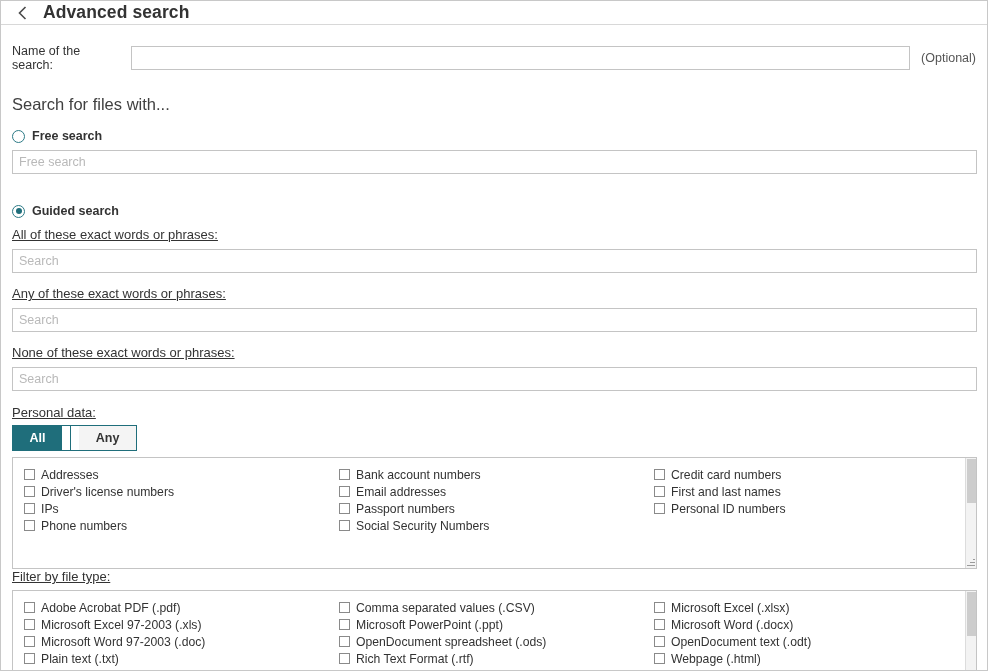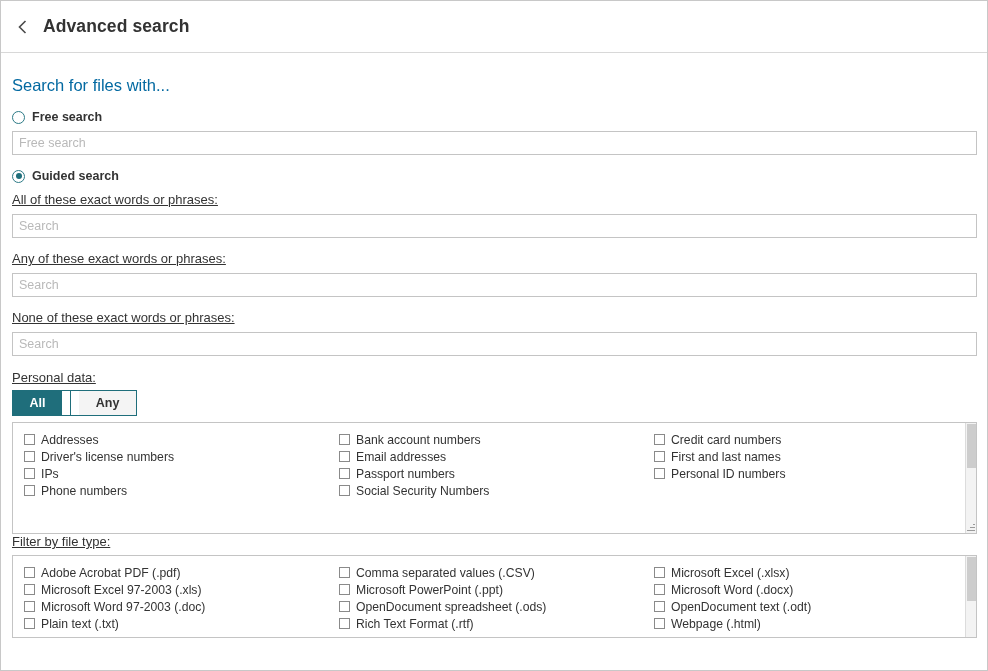--- a/index.html
+++ b/index.html
@@ -12,21 +12,21 @@
   #page {
     position: relative;
     width: 988px;
     height: 671px;
     background: #ffffff;
     border: 1px solid #c8c8c8;
     overflow: hidden;
   }
   
   .titlebar {
-    height: 52px;
+    height: 24px;
     border-bottom: 1px solid #d8d8d8;
     display: flex;
     align-items: center;
     padding-left: 12px;
     background: #ffffff;
   }
   .back-chevron {
     width: 20px;
     height: 20px;
     position: relative;
@@ -68,21 +68,21 @@
   .txt::placeholder { color: #b9b9b9; }
   .name-input { width: 791px; }
   .optional {
     font-size: 12.5px;
     color: #555555;
     margin-left: 11px;
     white-space: nowrap;
   }
   .section-head {
     font-size: 16.5px;
-    color: #0369a1;
+    color: #404040;
     margin-top: 23px;
   }
   .radio-line {
     display: flex;
     align-items: center;
     margin-top: 15px;
   }
   .radio {
     width: 13px;
     height: 13px;
@@ -107,21 +107,21 @@
   .radio-label {
     font-size: 12.5px;
     font-weight: bold;
     color: #333333;
   }
   .wide-input {
     display: block;
     width: 965px;
     margin-top: 7px;
   }
-  .guided-block { margin-top: 14px; text-align: center; }
+  .guided-block { margin-top: 30px; text-align: center; }
   .sub-field-label {
     font-size: 13px;
     color: #333333;
     margin-top: 13px;
     text-decoration: underline;
   }
   
   .toggle-group {
     display: flex;
     margin-top: 5px;
@@ -228,20 +228,25 @@
     <span class="back-chevron">
       <svg width="20" height="20" viewBox="0 0 20 20" aria-hidden="true">
         <polyline points="12.5,4 6.5,10 12.5,16" fill="none" stroke="#4a4a4a" stroke-width="1.6"></polyline>
       </svg>
     </span>
     <span class="page-title">Advanced search</span>
   </div>
 
   <div class="content">
 
+    <div class="row-name">
+      <span class="lbl name-label">Name of the search:</span>
+      <input class="txt name-input" type="text" placeholder="" style="">
+      <span class="optional">(Optional)</span>
+    </div>
 
     <div class="section-head">Search for files with...</div>
 
     <div class="radio-line">
       <span class="radio"></span>
       <span class="radio-label">Free search</span>
     </div>
     <input class="txt wide-input" type="text" placeholder="Free search" style="">
 
     <div class="radio-line guided-block">

